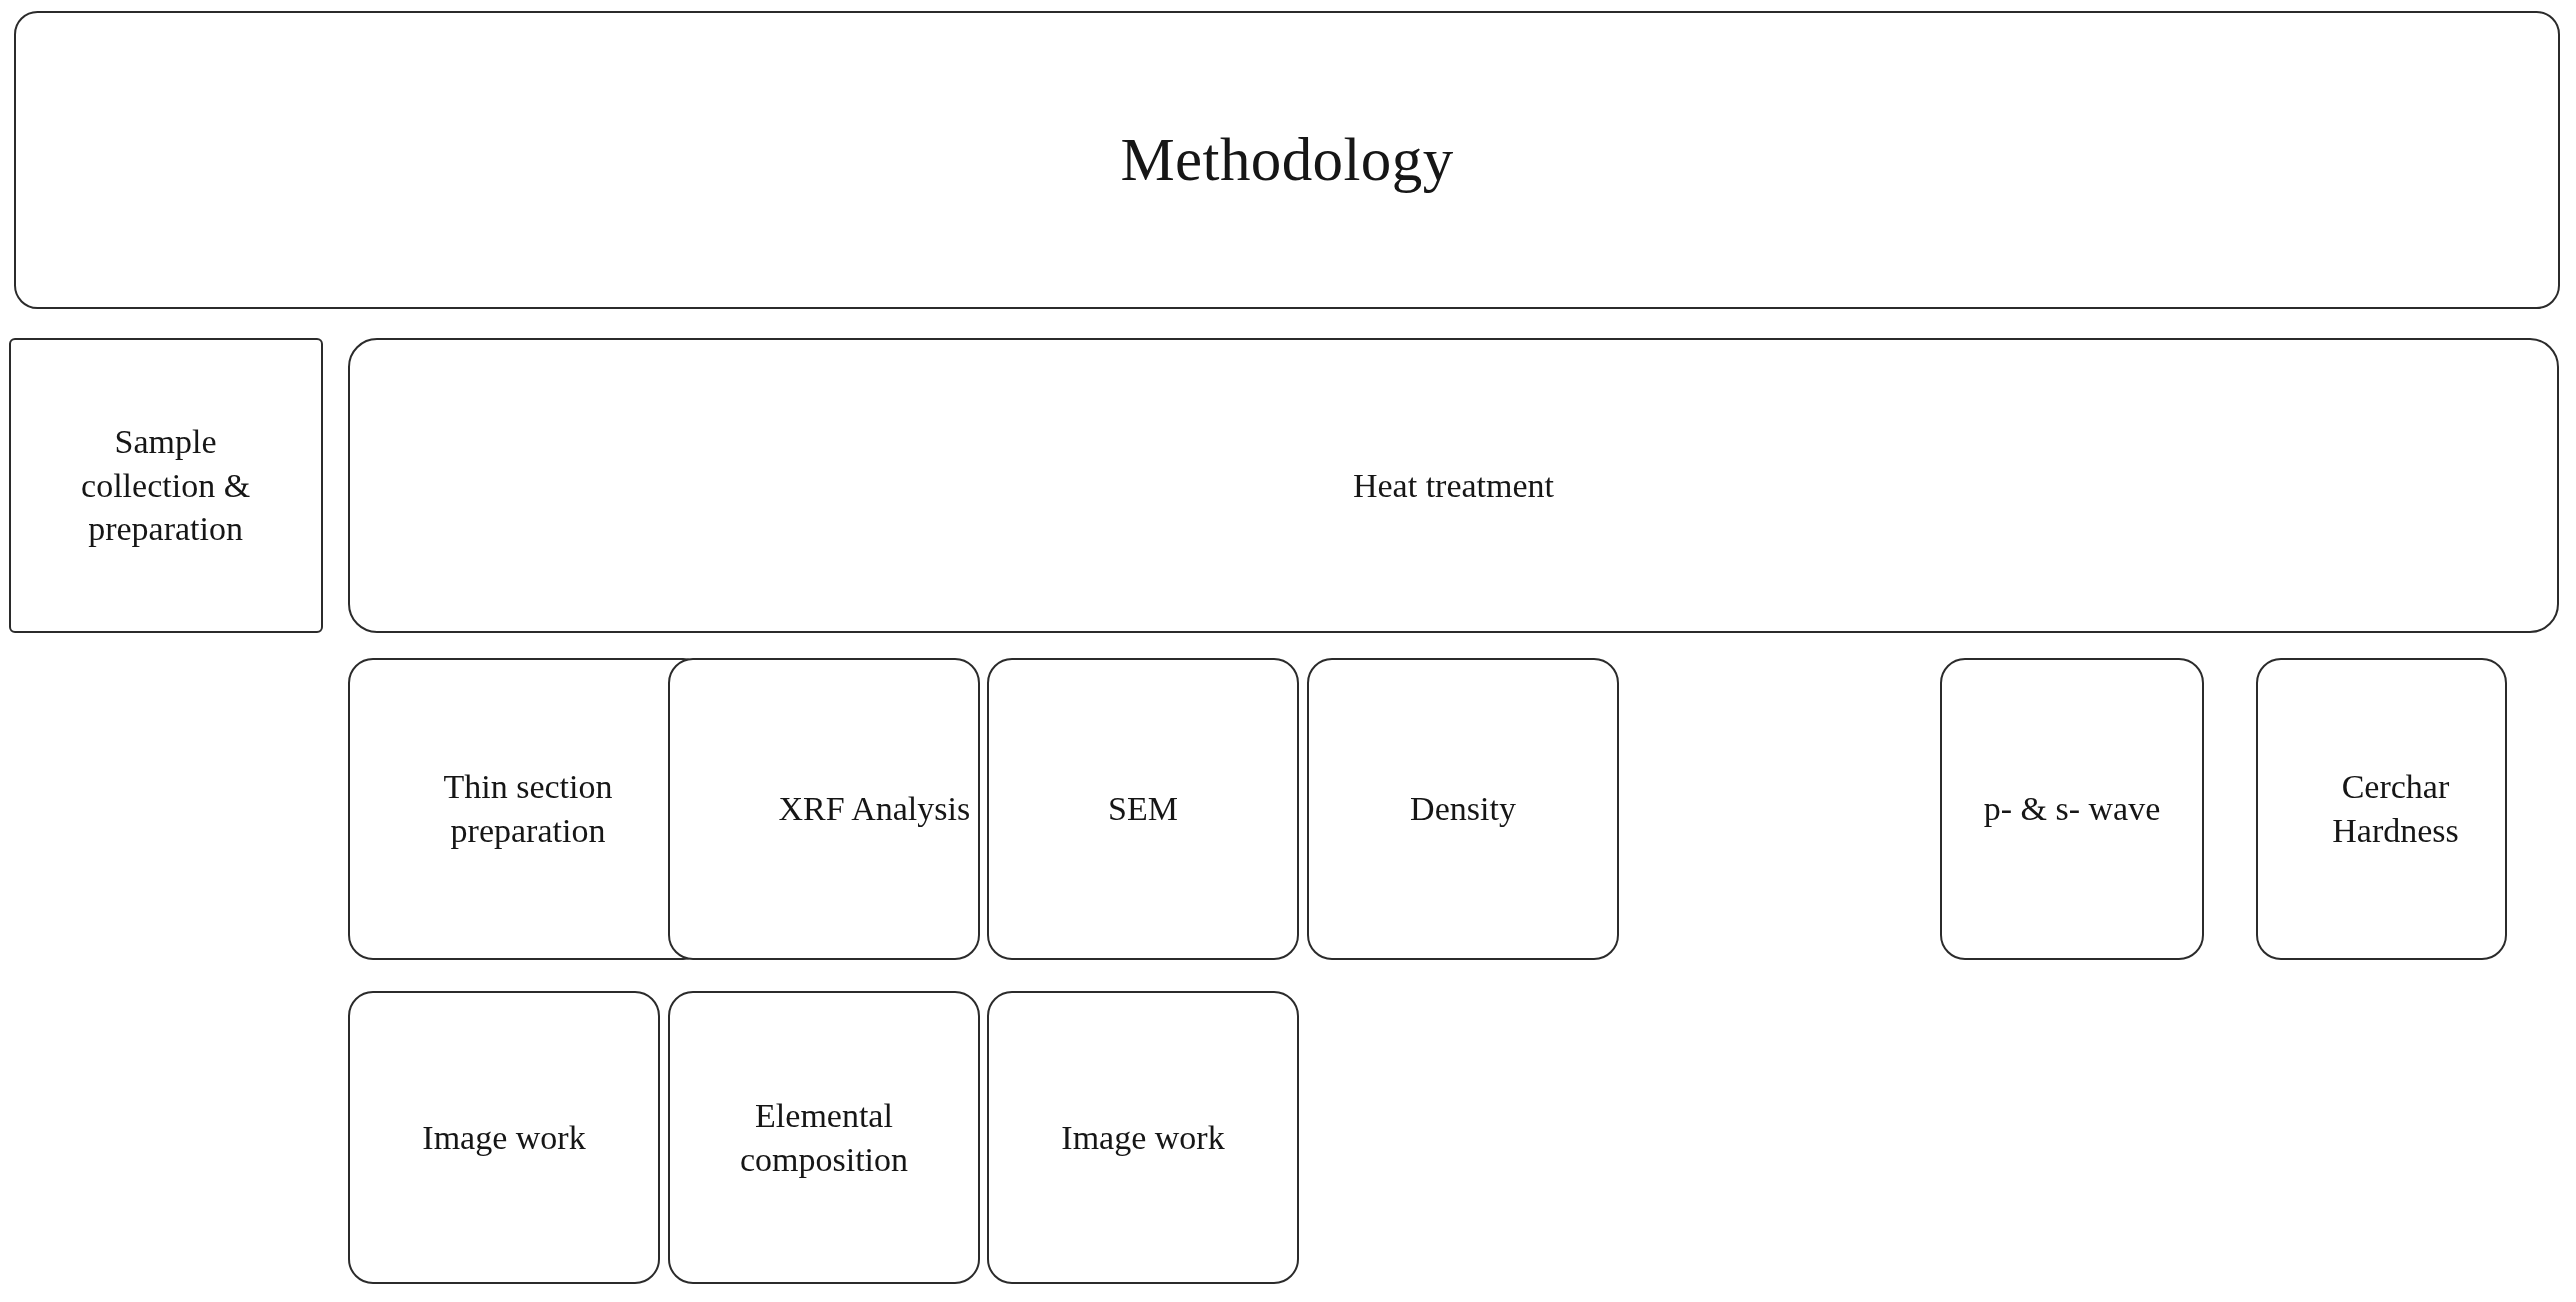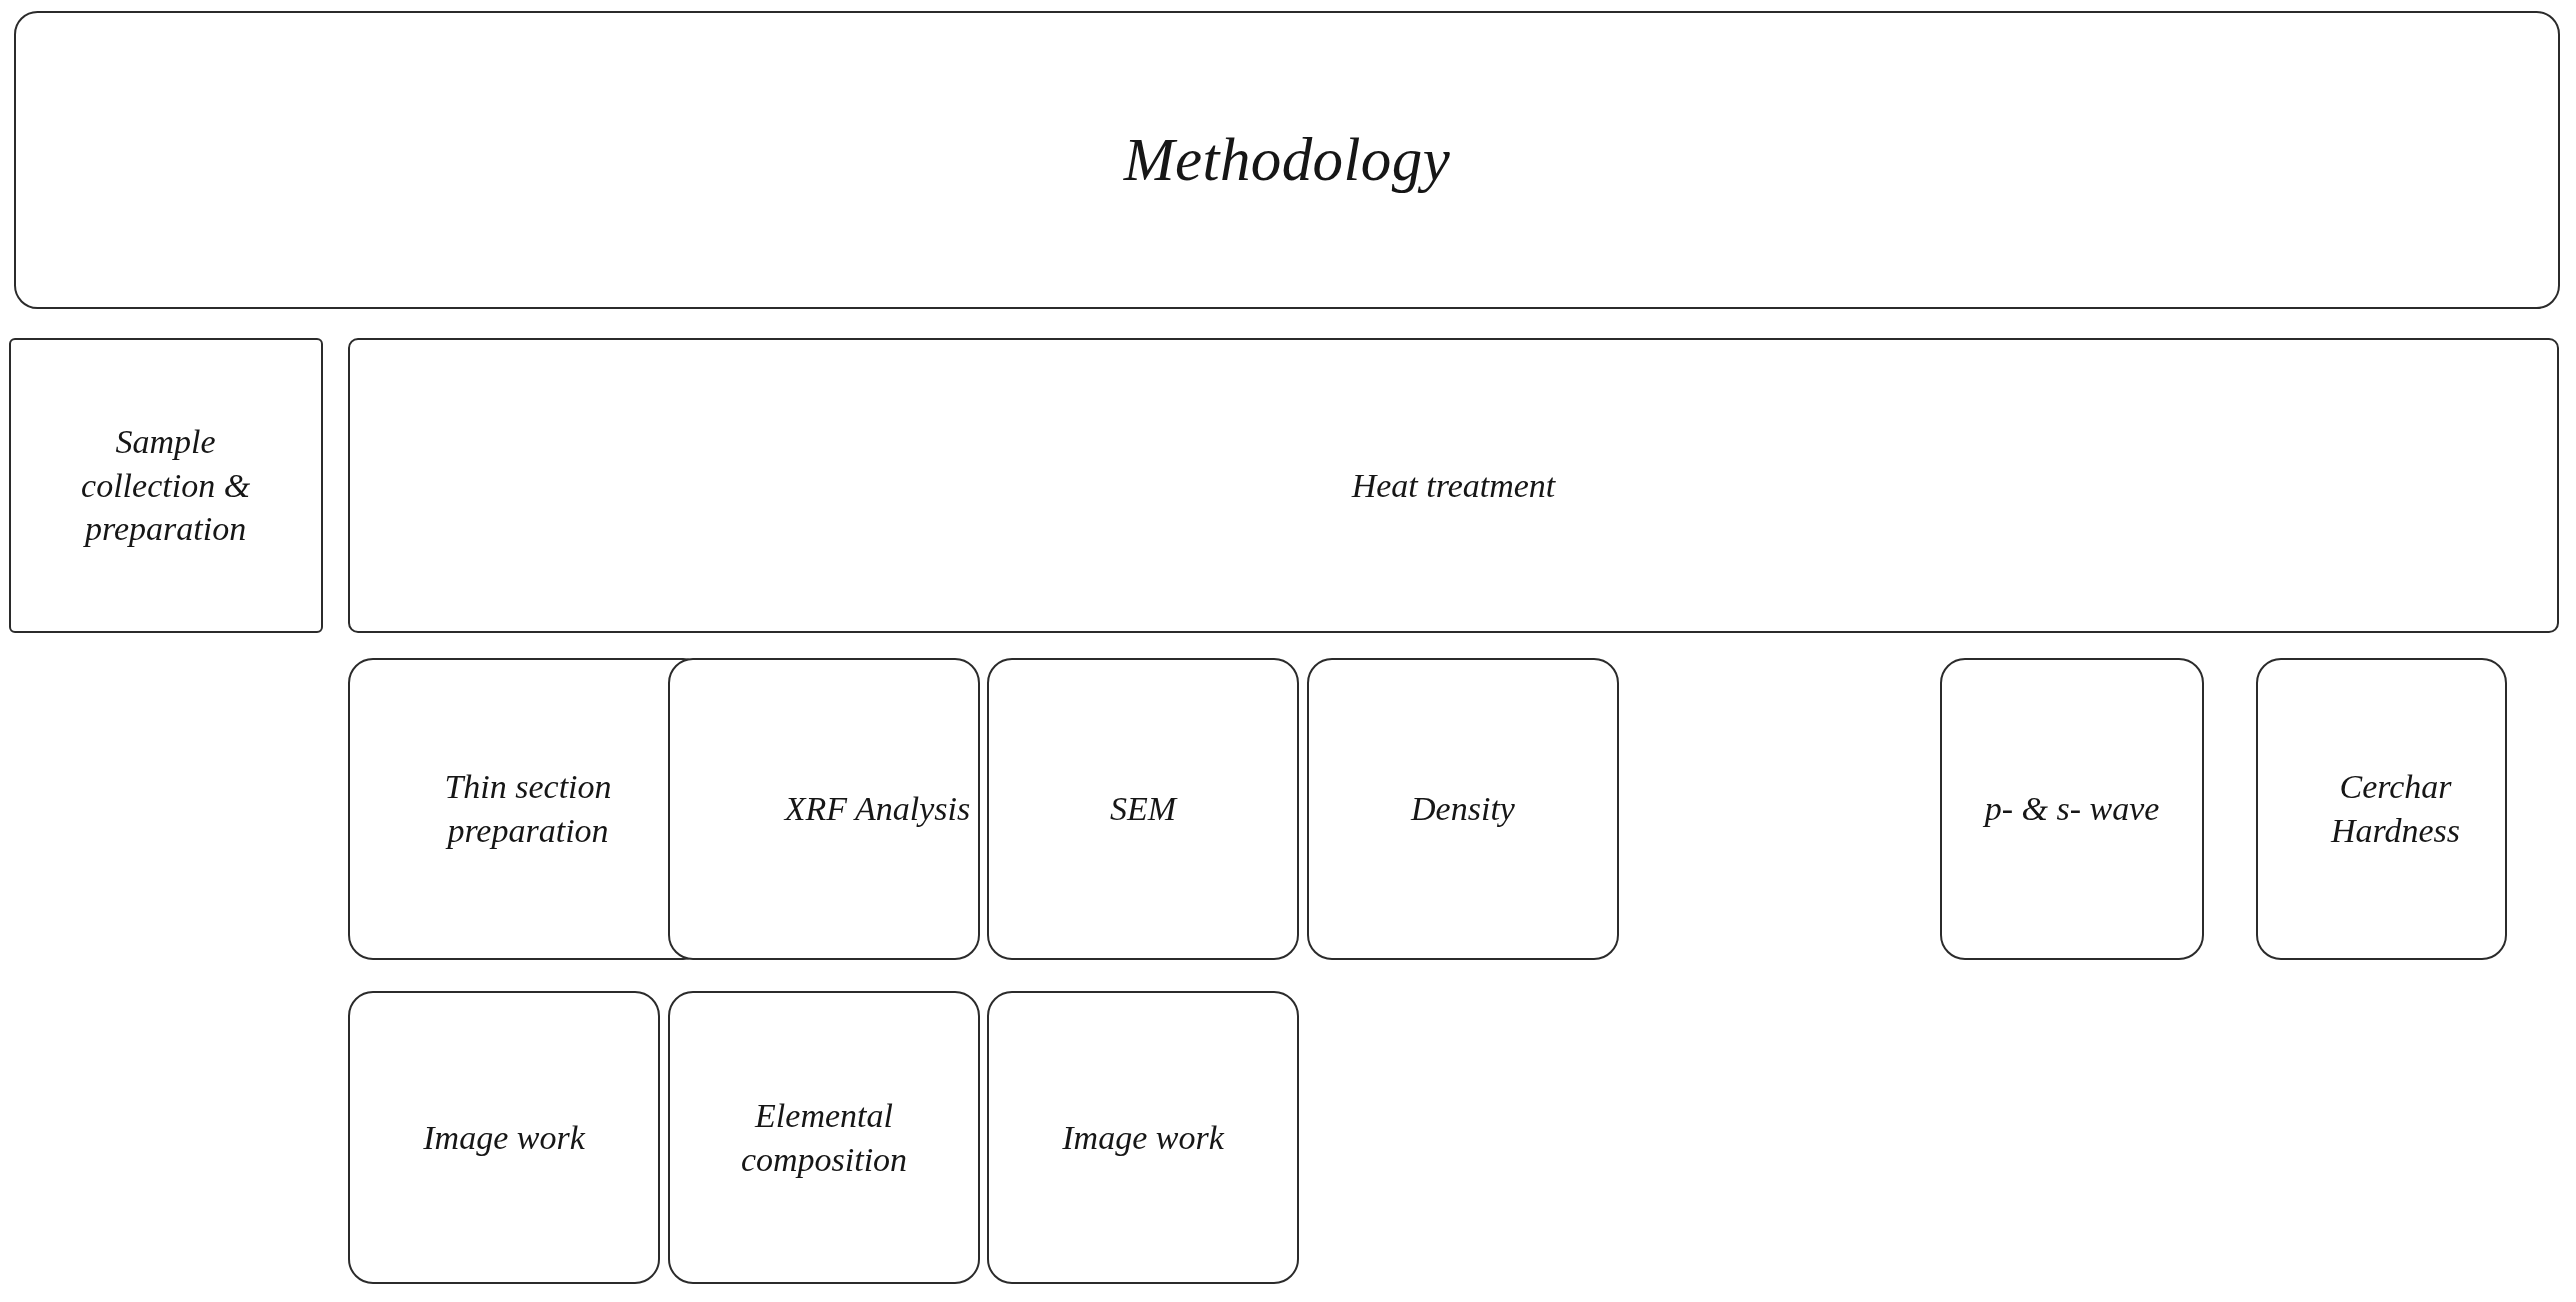--- a/index.html
+++ b/index.html
@@ -12,21 +12,20 @@
     font-family: "Liberation Serif", "DejaVu Serif", serif;
     color: #1a1a1a;
     -webkit-font-smoothing: antialiased;
   }
   #canvas {
     position: relative;
     width: 2576px;
     height: 1303px;
     background: #ffffff;
     overflow: hidden;
-    font-style: italic;
   }
   .node {
     position: absolute;
     box-sizing: border-box;
     background: #ffffff;
     border: 2.3px solid #2b2b2b;
     border-radius: 26.5px;
     display: flex;
     align-items: center;
     justify-content: center;
@@ -61,21 +60,21 @@
     height: 295px;
     border-radius: 6px;
   }
   #node-sample .label { font-size: 34px; }
 
   #node-heat {
     left: 348px;
     top: 338px;
     width: 2211px;
     height: 295px;
-    border-radius: 10px;
+    border-radius: 29px;
   }
   #node-heat .label { font-size: 34px; }
 
   
   .row3 {
     top: 658px;
     height: 302px;
     border-radius: 25px;
   }
   .row3 .label { font-size: 34px; }

